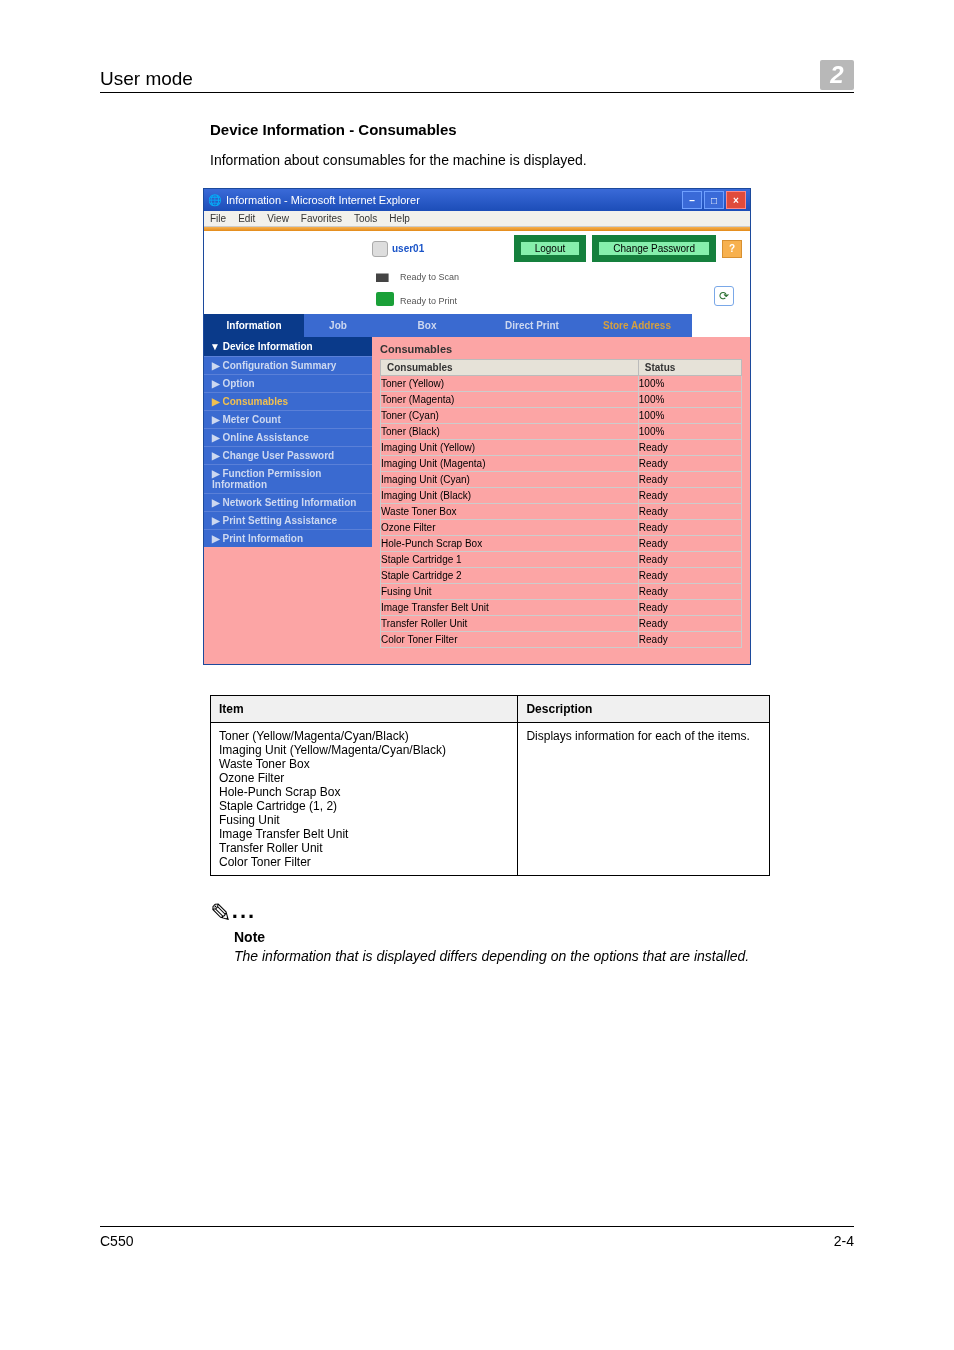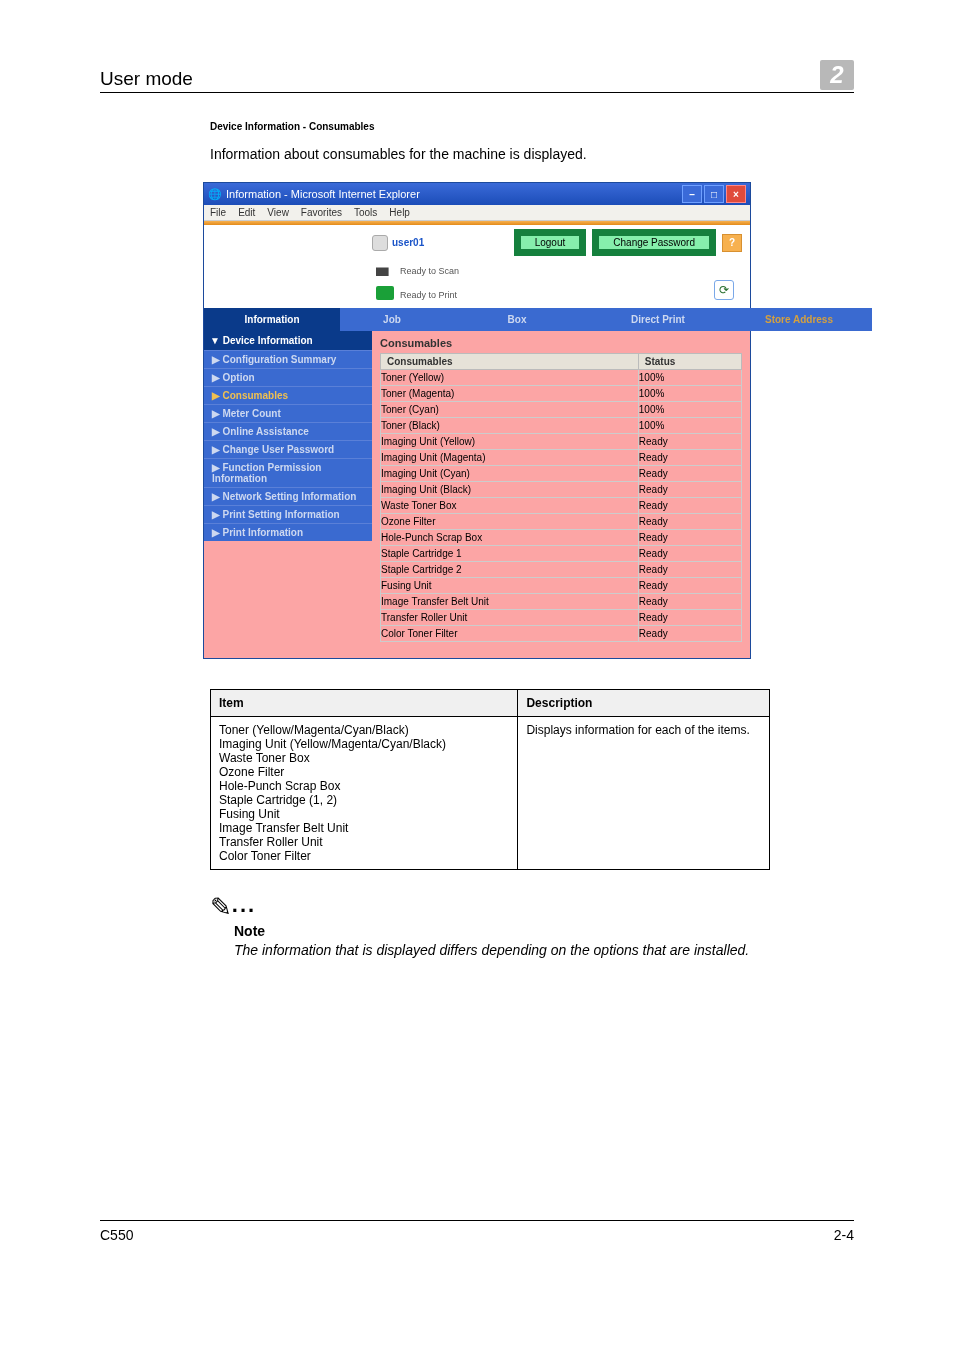--- a/index.html
+++ b/index.html
@@ -1,20 +1,20 @@
 <!DOCTYPE html>
 <html><head>
 <meta charset="utf-8">
 <style>
 body{margin:0;background:#fff;font-family:Arial,Helvetica,sans-serif;color:#000;width:954px}
 .page{padding:60px 100px 40px 100px}
 .hdr{display:flex;align-items:flex-end;border-bottom:1px solid #000;padding-bottom:2px;margin-bottom:28px}
 .hdr-title{font-size:19px;flex:1}
 .hdr-num{width:34px;height:30px;background:#b8b8b8;color:#fff;display:flex;align-items:center;justify-content:center;font-size:24px;font-weight:bold;font-style:italic;border-radius:2px}
-.sec-title{font-weight:bold;font-size:10px;margin-left:110px;margin-bottom:14px}
+.sec-title{font-weight:bold;font-size:15px;margin-left:110px;margin-bottom:14px}
 .sec-desc{font-size:14px;margin-left:110px;margin-bottom:20px}
 .shot{width:546px;margin:0 auto 30px auto;border:1px solid #1c4a9c;background:#fff;font-family:Tahoma,Arial,sans-serif}
 .tb{height:22px;background:linear-gradient(#3a6ad8,#1c4db8);display:flex;align-items:center;padding:0 4px;color:#fff;font-size:11px}
 .tb .ie{width:14px;height:14px;margin-right:4px;display:inline-flex;align-items:center;justify-content:center}
 .tb .sp{flex:1}
 .wbtn{width:18px;height:16px;margin-left:2px;display:flex;align-items:center;justify-content:center;font-size:10px;font-weight:bold}
 .min{background:#3a6ad8;color:#fff;border:1px solid #6fa0ff}
 .max{background:#3a6ad8;color:#fff;border:1px solid #6fa0ff}
 .cls{background:#e04b3c;color:#fff;border:1px solid #f88}
 .menubar{background:#f2f1ec;padding:2px 6px;font-size:10px;color:#333;display:flex;gap:12px;border-bottom:1px solid #ccc}
@@ -25,21 +25,21 @@
 .topbar .uname{color:#1a54c8;font-weight:bold}
 .topbar .sp{flex:1}
 .tbtn{border:7px solid #15803d;background:#86efac;padding:1px 14px;font-size:10px;margin-left:6px}
 .help{width:18px;height:16px;background:#f7b14f;color:#fff;margin-left:6px;display:flex;align-items:center;justify-content:center;font-weight:bold;border:1px solid #d89030}
 .status-row{display:flex;align-items:flex-end;padding:2px 8px 2px 172px;background:#fff;font-size:9px;color:#555}
 .pico{width:18px;height:14px;margin-right:6px;display:inline-block}
 .scan-ico{background:#444;clip-path:polygon(0 40%,70% 40%,70% 100%,0 100%)}
 .print-ico{background:#1aa038;border-radius:2px}
 .refresh{margin-left:auto;margin-right:8px;width:18px;height:18px;border:1px solid #7aa8e8;border-radius:3px;display:flex;align-items:center;justify-content:center;color:#2a7030;font-size:12px}
 .tabs{display:flex;background:#fff;margin-top:6px}
-.tab{flex:0 0 auto;font-size:10px;font-weight:bold;padding:6px 18px;text-align:center}
+.tab{flex:0 0 auto;font-size:10px;font-weight:bold;padding:6px 0;text-align:center}
 .tab1{width:100px;background:#0a3a8a;color:#fff}
 .tab2{width:68px;background:#3a6ad0;color:#cdd8f0}
 .tab3{width:110px;background:#3a6ad0;color:#cdd8f0}
 .tab4{width:100px;background:#3a6ad0;color:#cdd8f0}
 .tab5{width:110px;background:#3a6ad0;color:#d4a040}
 .content{display:flex;background:#fca5a5}
 .side{width:168px;font-size:10px}
 .side-hd{background:#0a3a8a;color:#fff;padding:4px 6px;font-weight:bold}
 .side-item{background:#3a6ad0;color:#cdd8f0;padding:3px 8px;border-top:1px solid #5a80d8;font-weight:bold}
 .side-item.sel{color:#f0c050}
@@ -120,21 +120,21 @@
       <div class="side">
         <div class="side-hd">▼ Device Information</div>
         <div class="side-item">▶ Configuration Summary</div>
         <div class="side-item">▶ Option</div>
         <div class="side-item sel">▶ Consumables</div>
         <div class="side-item">▶ Meter Count</div>
         <div class="side-item">▶ Online Assistance</div>
         <div class="side-item">▶ Change User Password</div>
         <div class="side-item">▶ Function Permission Information</div>
         <div class="side-item">▶ Network Setting Information</div>
-        <div class="side-item">▶ Print Setting Information</div>
+        <div class="side-item">▶ Print Setting Assistance</div>
         <div class="side-item">▶ Print Information</div>
       </div>
       <div class="main">
         <div class="main-title">Consumables</div>
         <table class="cons">
           <thead>
               <tr>
             <th>Consumables</th>
             <th>Status</th>
           </tr>

